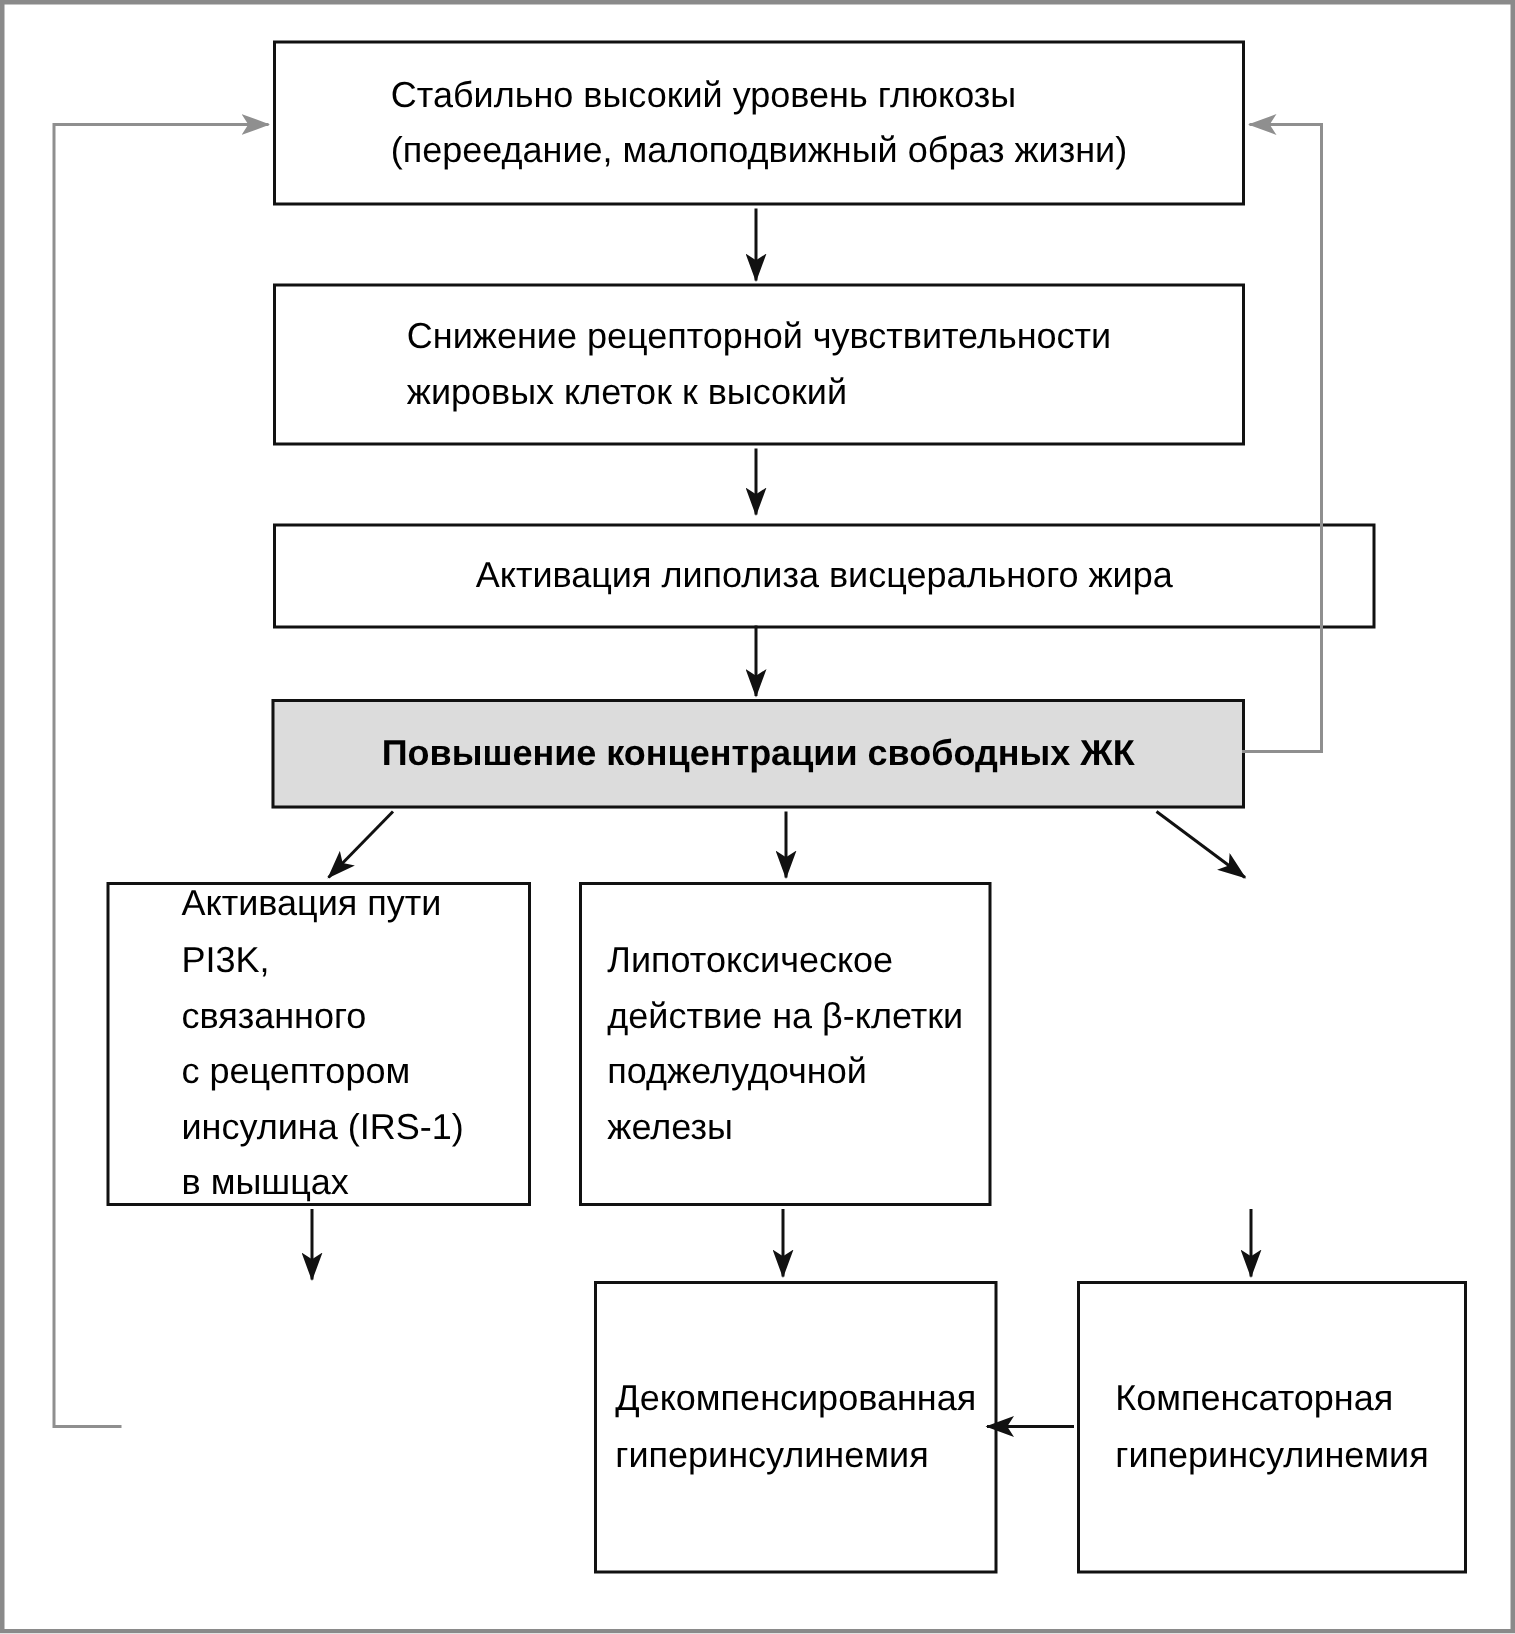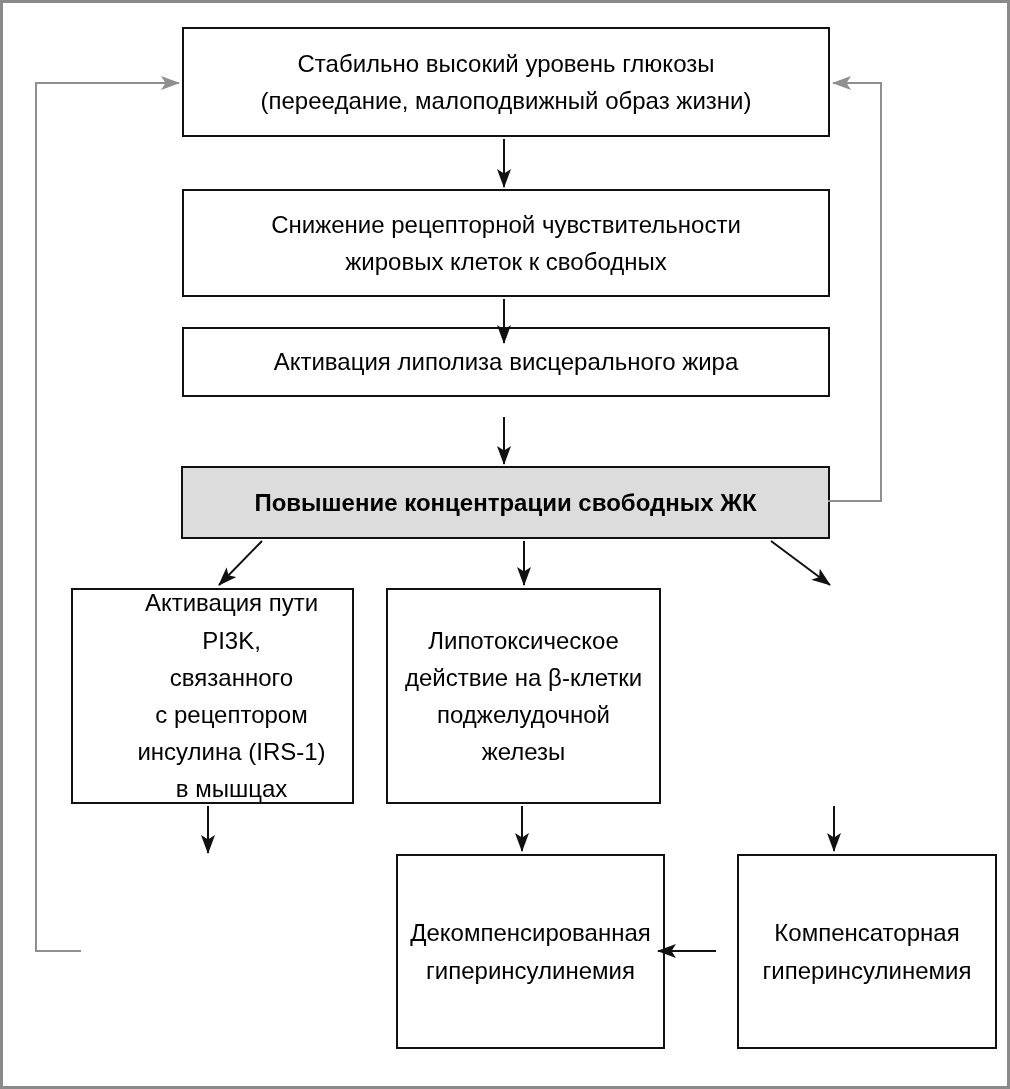--- a/index.html
+++ b/index.html
@@ -14,44 +14,43 @@
     overflow: hidden;
   }
   .node {
     position: absolute;
     box-sizing: border-box;
     background: #ffffff;
     border: 2px solid #111111;
     display: flex;
     align-items: center;
     justify-content: center;
-    text-align: center;
     white-space: pre-line;
     font-size: 24px;
     line-height: 1.55;
     color: #000000;
     padding: 4px 10px;
     z-index: 1;
   }
   .node.highlight {
     background: #dcdcdc;
     font-weight: bold;
     font-size: 24px;
   }
   
   #n1  { left: 179px; top:  24px; width: 648px; height: 110px; }
   #n2  { left: 179px; top: 186px; width: 648px; height: 108px; }
-  #n3  { left: 179px; top: 324px; width: 648px; height:  70px; }
+  #n3  { left: 179px; top: 346px; width: 735px; height:  70px; }
   #n4  { left: 178px; top: 463px; width: 649px; height:  73px; }
   #n5  { left:  68px; top: 585px; width: 283px; height: 216px; padding-left: 48px; }
   #n6  { left: 383px; top: 585px; width: 275px; height: 216px; }
   #n7  { left: 695px; top: 585px; width: 275px; height: 216px; }
   #n8  { left:  78px; top: 853px; width: 257px; height: 193px; }
   #n9  { left: 381px; top: 851px; width: 269px; height: 195px; margin-left: 12px; }
-  #n10 { left: 715px; top: 851px; width: 260px; height: 195px; margin-left: 19px; }
+  #n10 { left: 715px; top: 851px; width: 260px; height: 195px; }
   #arrows {
     position: absolute;
     left: 0; top: 0;
     width: 1004px; height: 1083px;
     z-index: 2;
     pointer-events: none;
   }
   #arrows path { fill: none; }
   .edge-black { stroke: #111111; stroke-width: 2px; }
   .edge-gray  { stroke: #8f8f8f; stroke-width: 2px; }
@@ -83,21 +82,21 @@
     <path class="edge-black" marker-end="url(#ah-black)" d="M713,948 H655"></path>
 
     <path class="edge-gray" marker-end="url(#ah-gray)" d="M78,948 H33 V80 H176"></path>
     <path class="edge-gray" marker-end="url(#ah-gray)" d="M825,498 H878 V80 H830"></path>
   </svg>
 
   <div class="node" id="n1">Стабильно высокий уровень глюкозы
 (переедание, малоподвижный образ жизни)</div>
 
   <div class="node" id="n2">Снижение рецепторной чувствительности
-жировых клеток к свободных</div>
+жировых клеток к высокий</div>
 
   <div class="node" id="n3">Активация липолиза висцерального жира</div>
 
   <div class="node highlight" id="n4">Повышение концентрации свободных ЖК</div>
 
   <div class="node" id="n5">Активация пути PI3K,
 связанного
 с рецептором
 инсулина (IRS-1)
 в мышцах</div>

